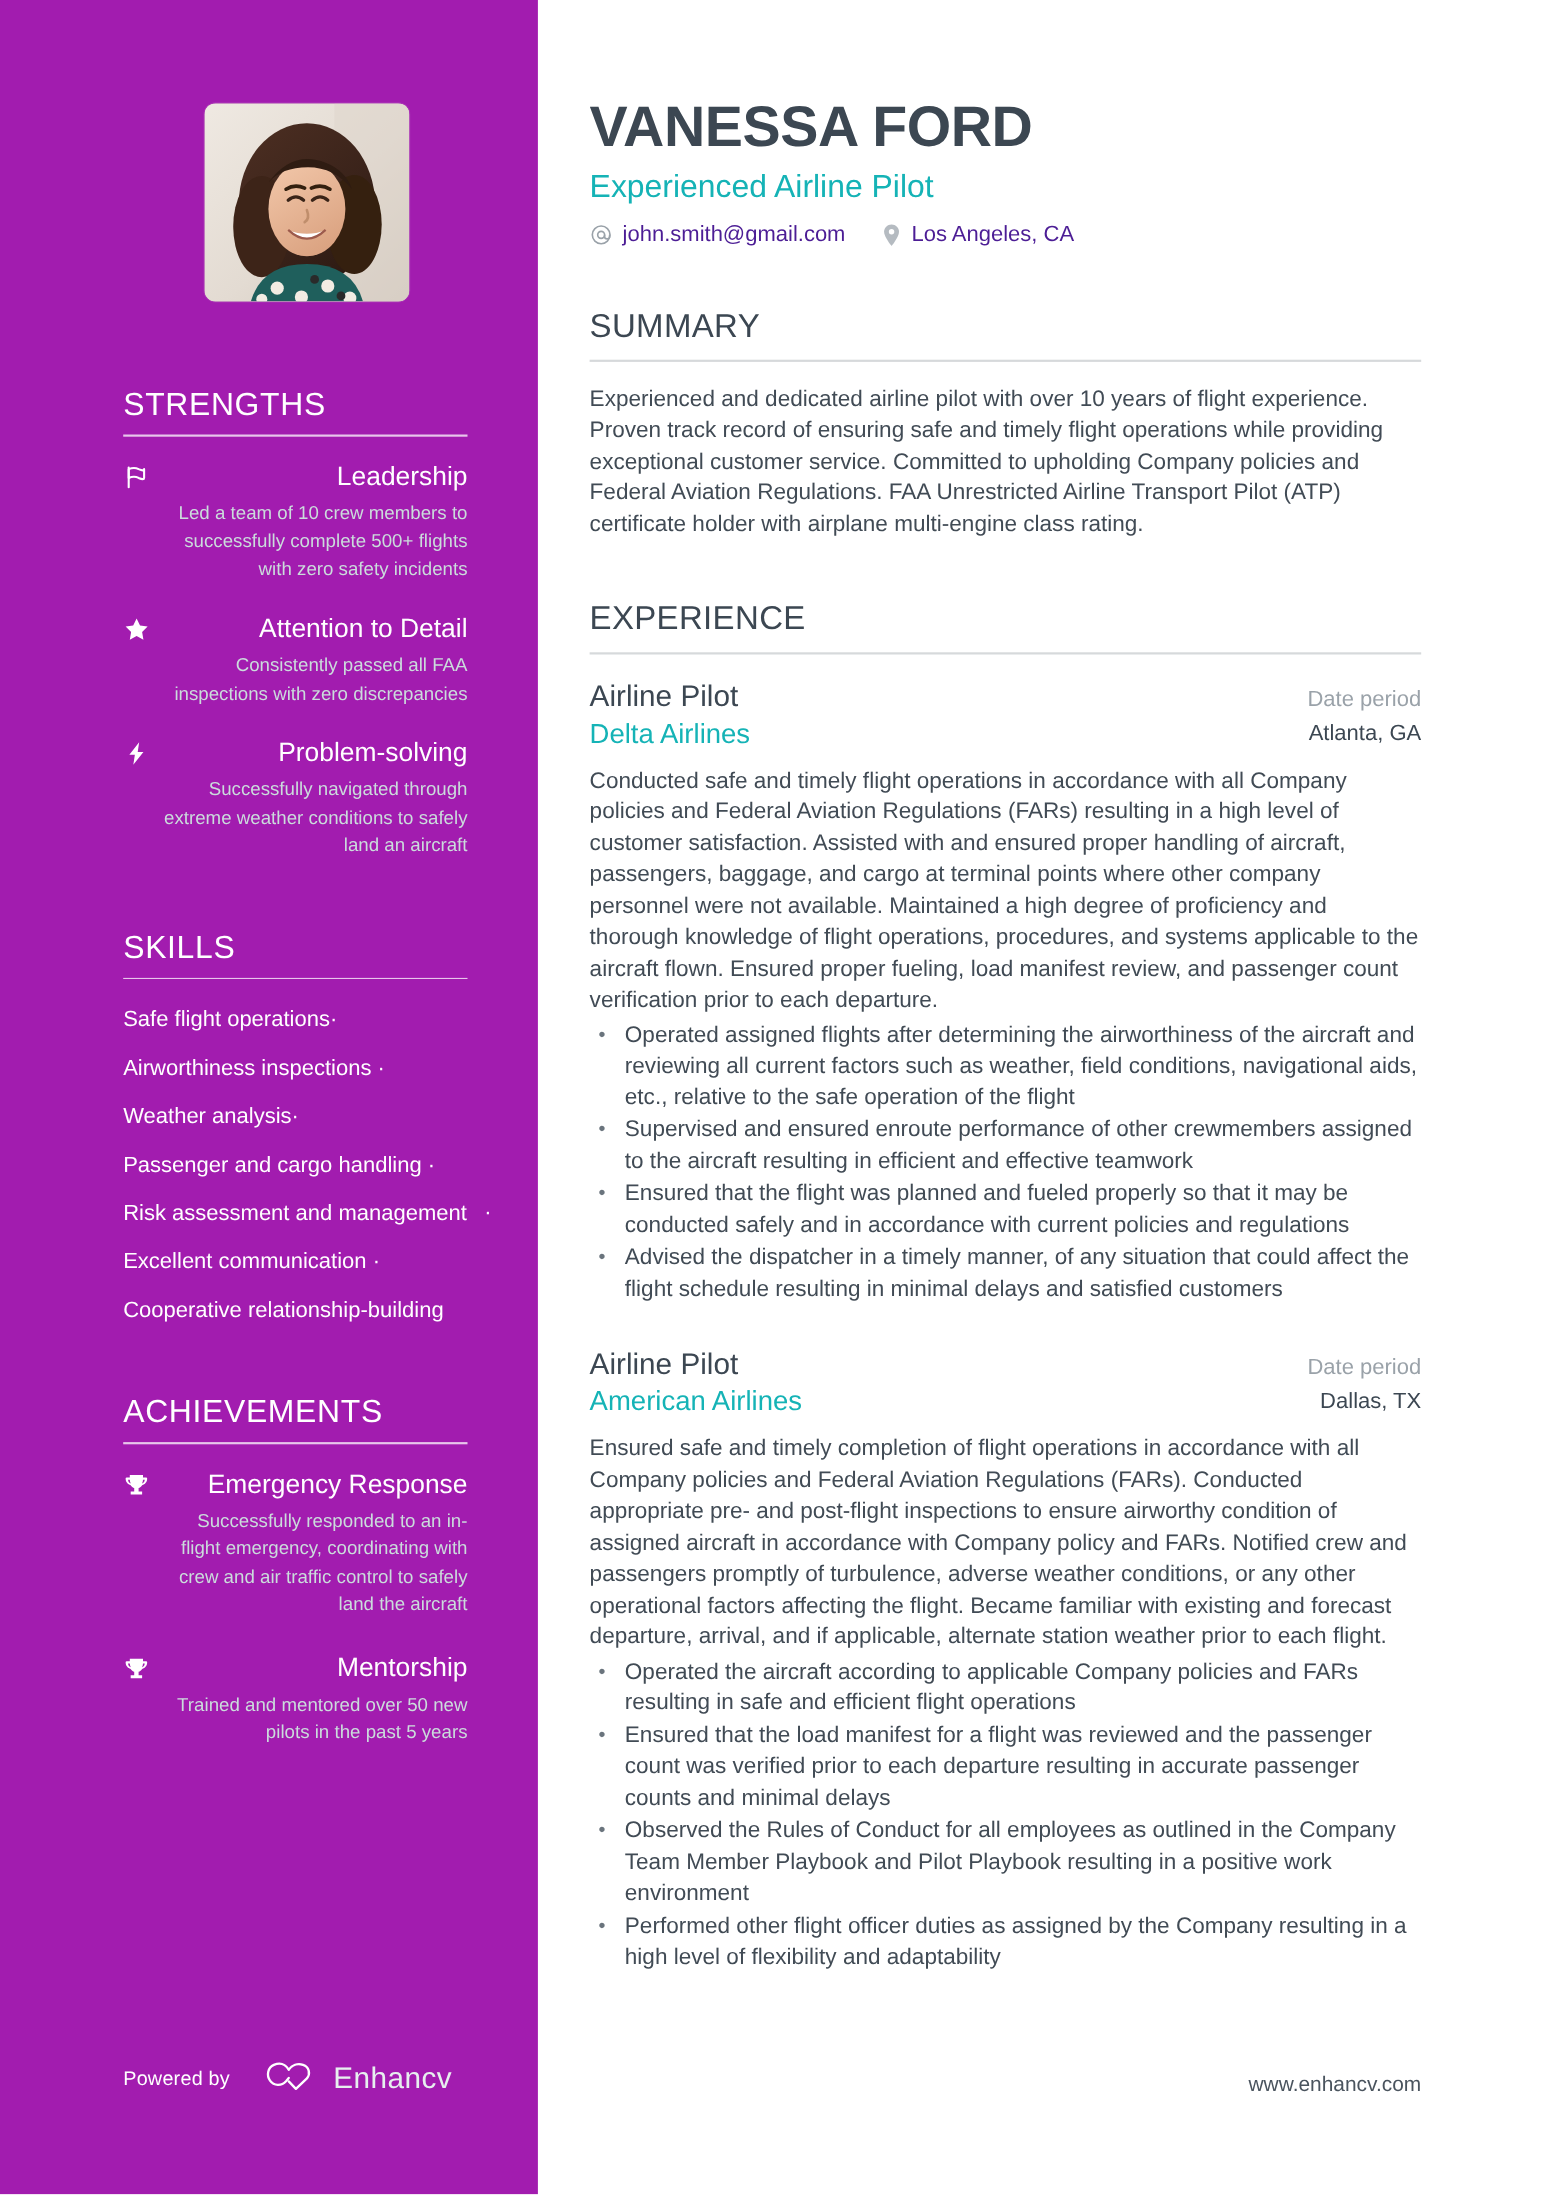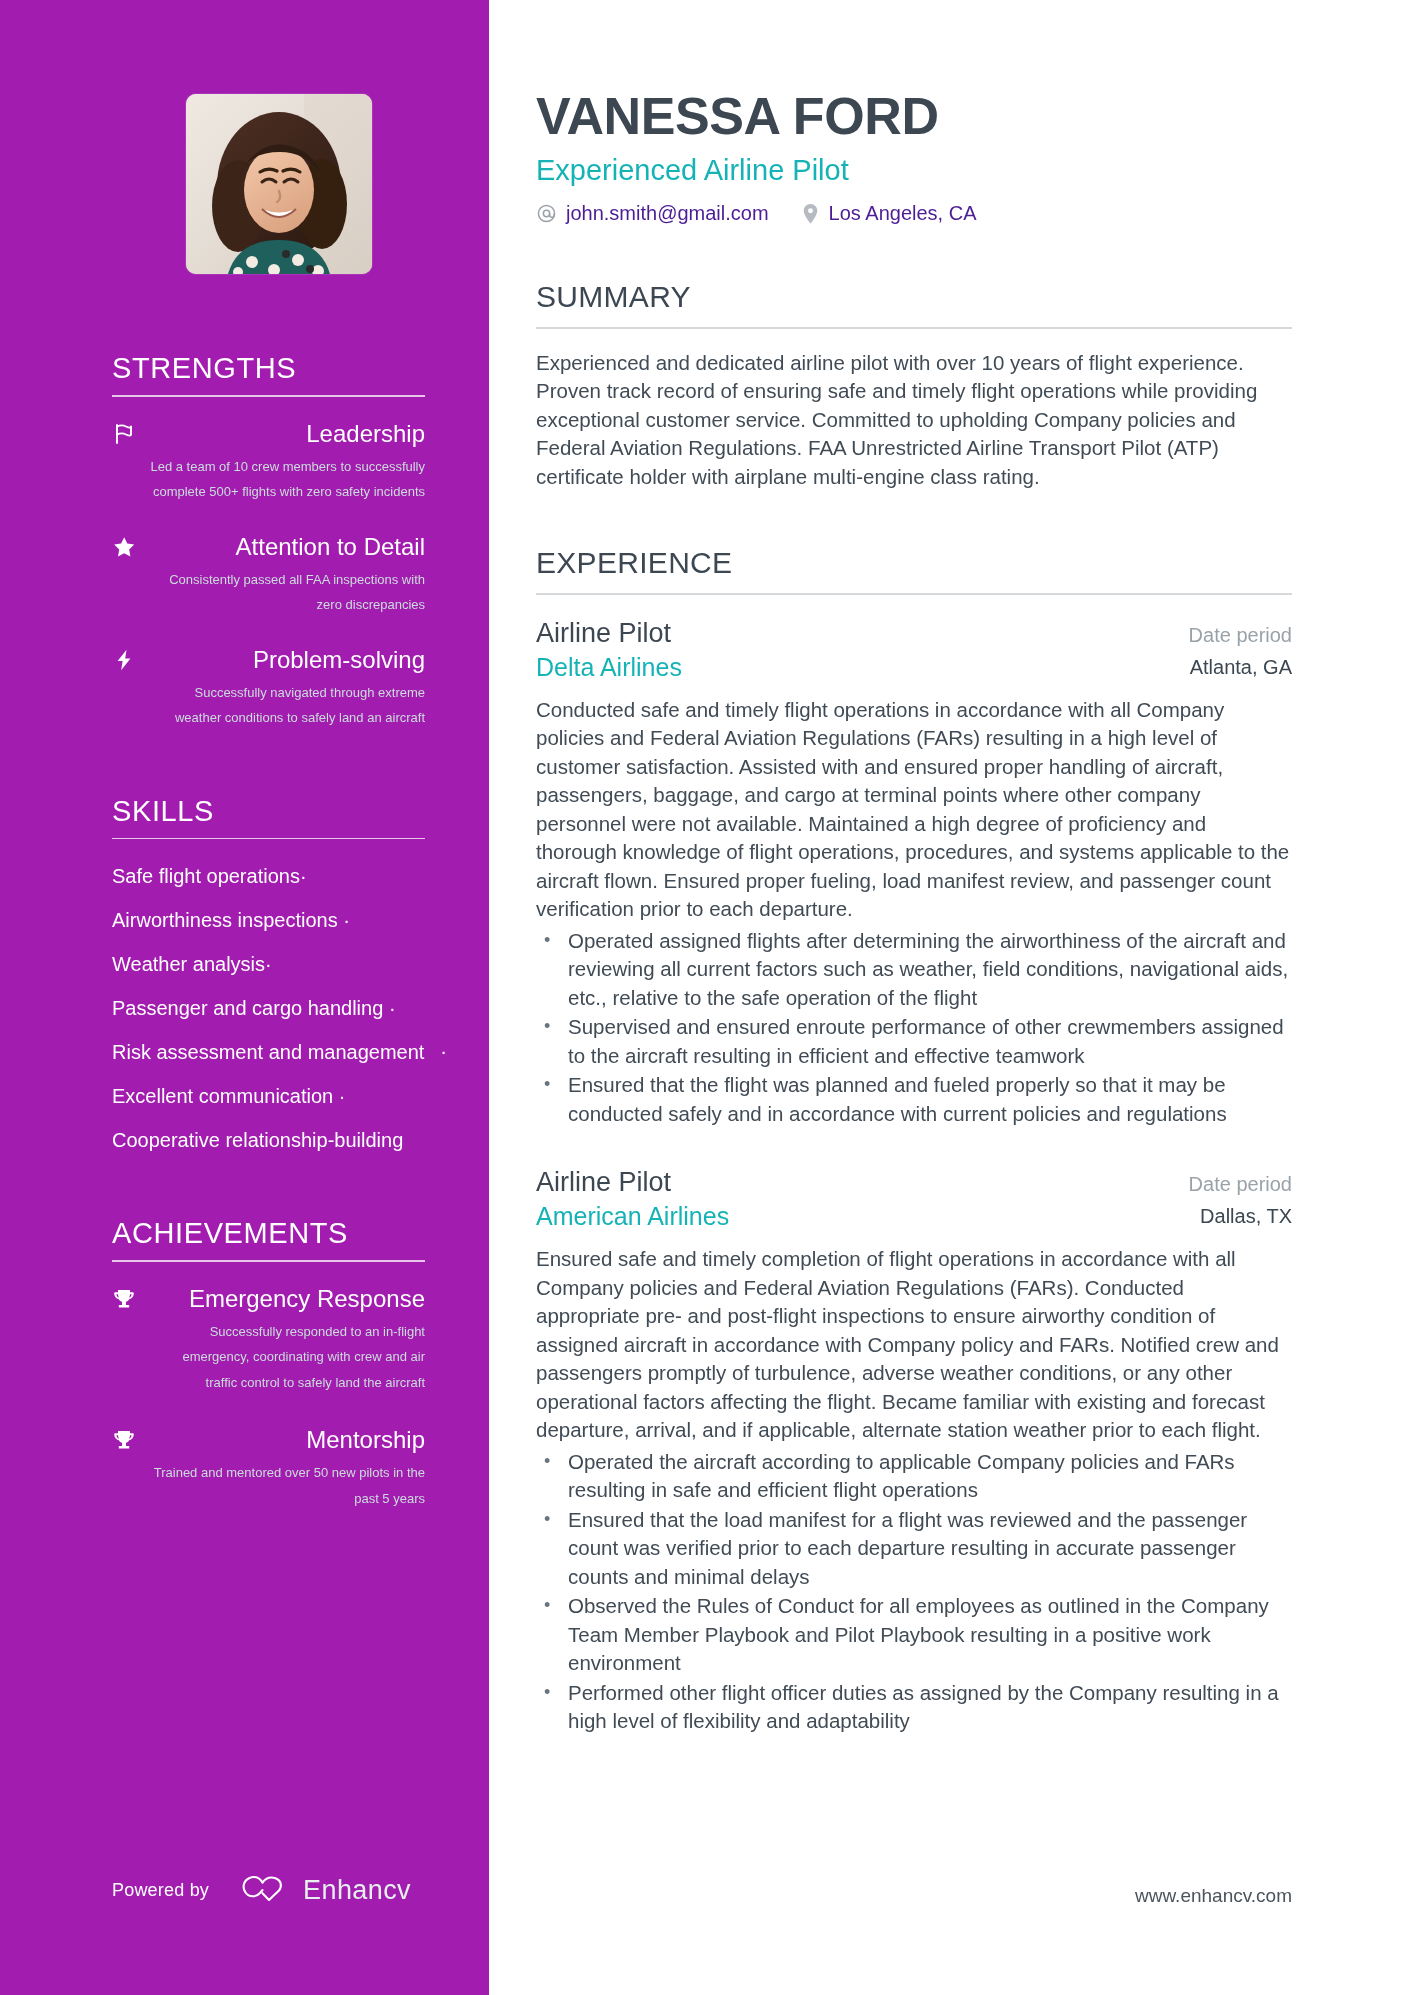--- a/index.html
+++ b/index.html
@@ -69,21 +69,21 @@
   .str-icon svg { display:block; }
   .str-body { flex: 1; padding-left: 6px; text-align: right; }
   .str-title {
     font-size: 24px;
     line-height: 30px;
     color: #ffffff;
     font-weight: 400;
     margin-bottom: 5px;
   }
   .str-desc {
-    font-size: 13px;
+    font-size: 17px;
     line-height: 25.5px;
     color: #cbdcdc;
     font-weight: 400;
     padding-left: 1px;
   }
 
   .skills-list { padding-top: 2px; }
   .skill-row {
     font-size: 20px;
     line-height: 26px;
@@ -449,20 +449,21 @@
         </div>
         <div class="job-sub">
           <div class="job-company">Delta Airlines</div>
           <div class="job-loc">Atlanta, GA</div>
         </div>
         <p class="job-desc">Conducted safe and timely flight operations in accordance with all Company policies and Federal Aviation Regulations (FARs) resulting in a high level of customer satisfaction. Assisted with and ensured proper handling of aircraft, passengers, baggage, and cargo at terminal points where other company personnel were not available. Maintained a high degree of proficiency and thorough knowledge of flight operations, procedures, and systems applicable to the aircraft flown. Ensured proper fueling, load manifest review, and passenger count verification prior to each departure.</p>
         <ul class="job-bullets">
           <li>Operated assigned flights after determining the airworthiness of the aircraft and reviewing all current factors such as weather, field conditions, navigational aids, etc., relative to the safe operation of the flight</li>
           <li>Supervised and ensured enroute performance of other crewmembers assigned to the aircraft resulting in efficient and effective teamwork</li>
           <li>Ensured that the flight was planned and fueled properly so that it may be conducted safely and in accordance with current policies and regulations</li>
+          <li>Advised the dispatcher in a timely manner, of any situation that could affect the flight schedule resulting in minimal delays and satisfied customers</li>
         </ul>
       </article>
 
       <article class="job">
         <div class="job-top">
           <div class="job-title">Airline Pilot</div>
           <div class="job-dates">Date period</div>
         </div>
         <div class="job-sub">
           <div class="job-company">American Airlines</div>

